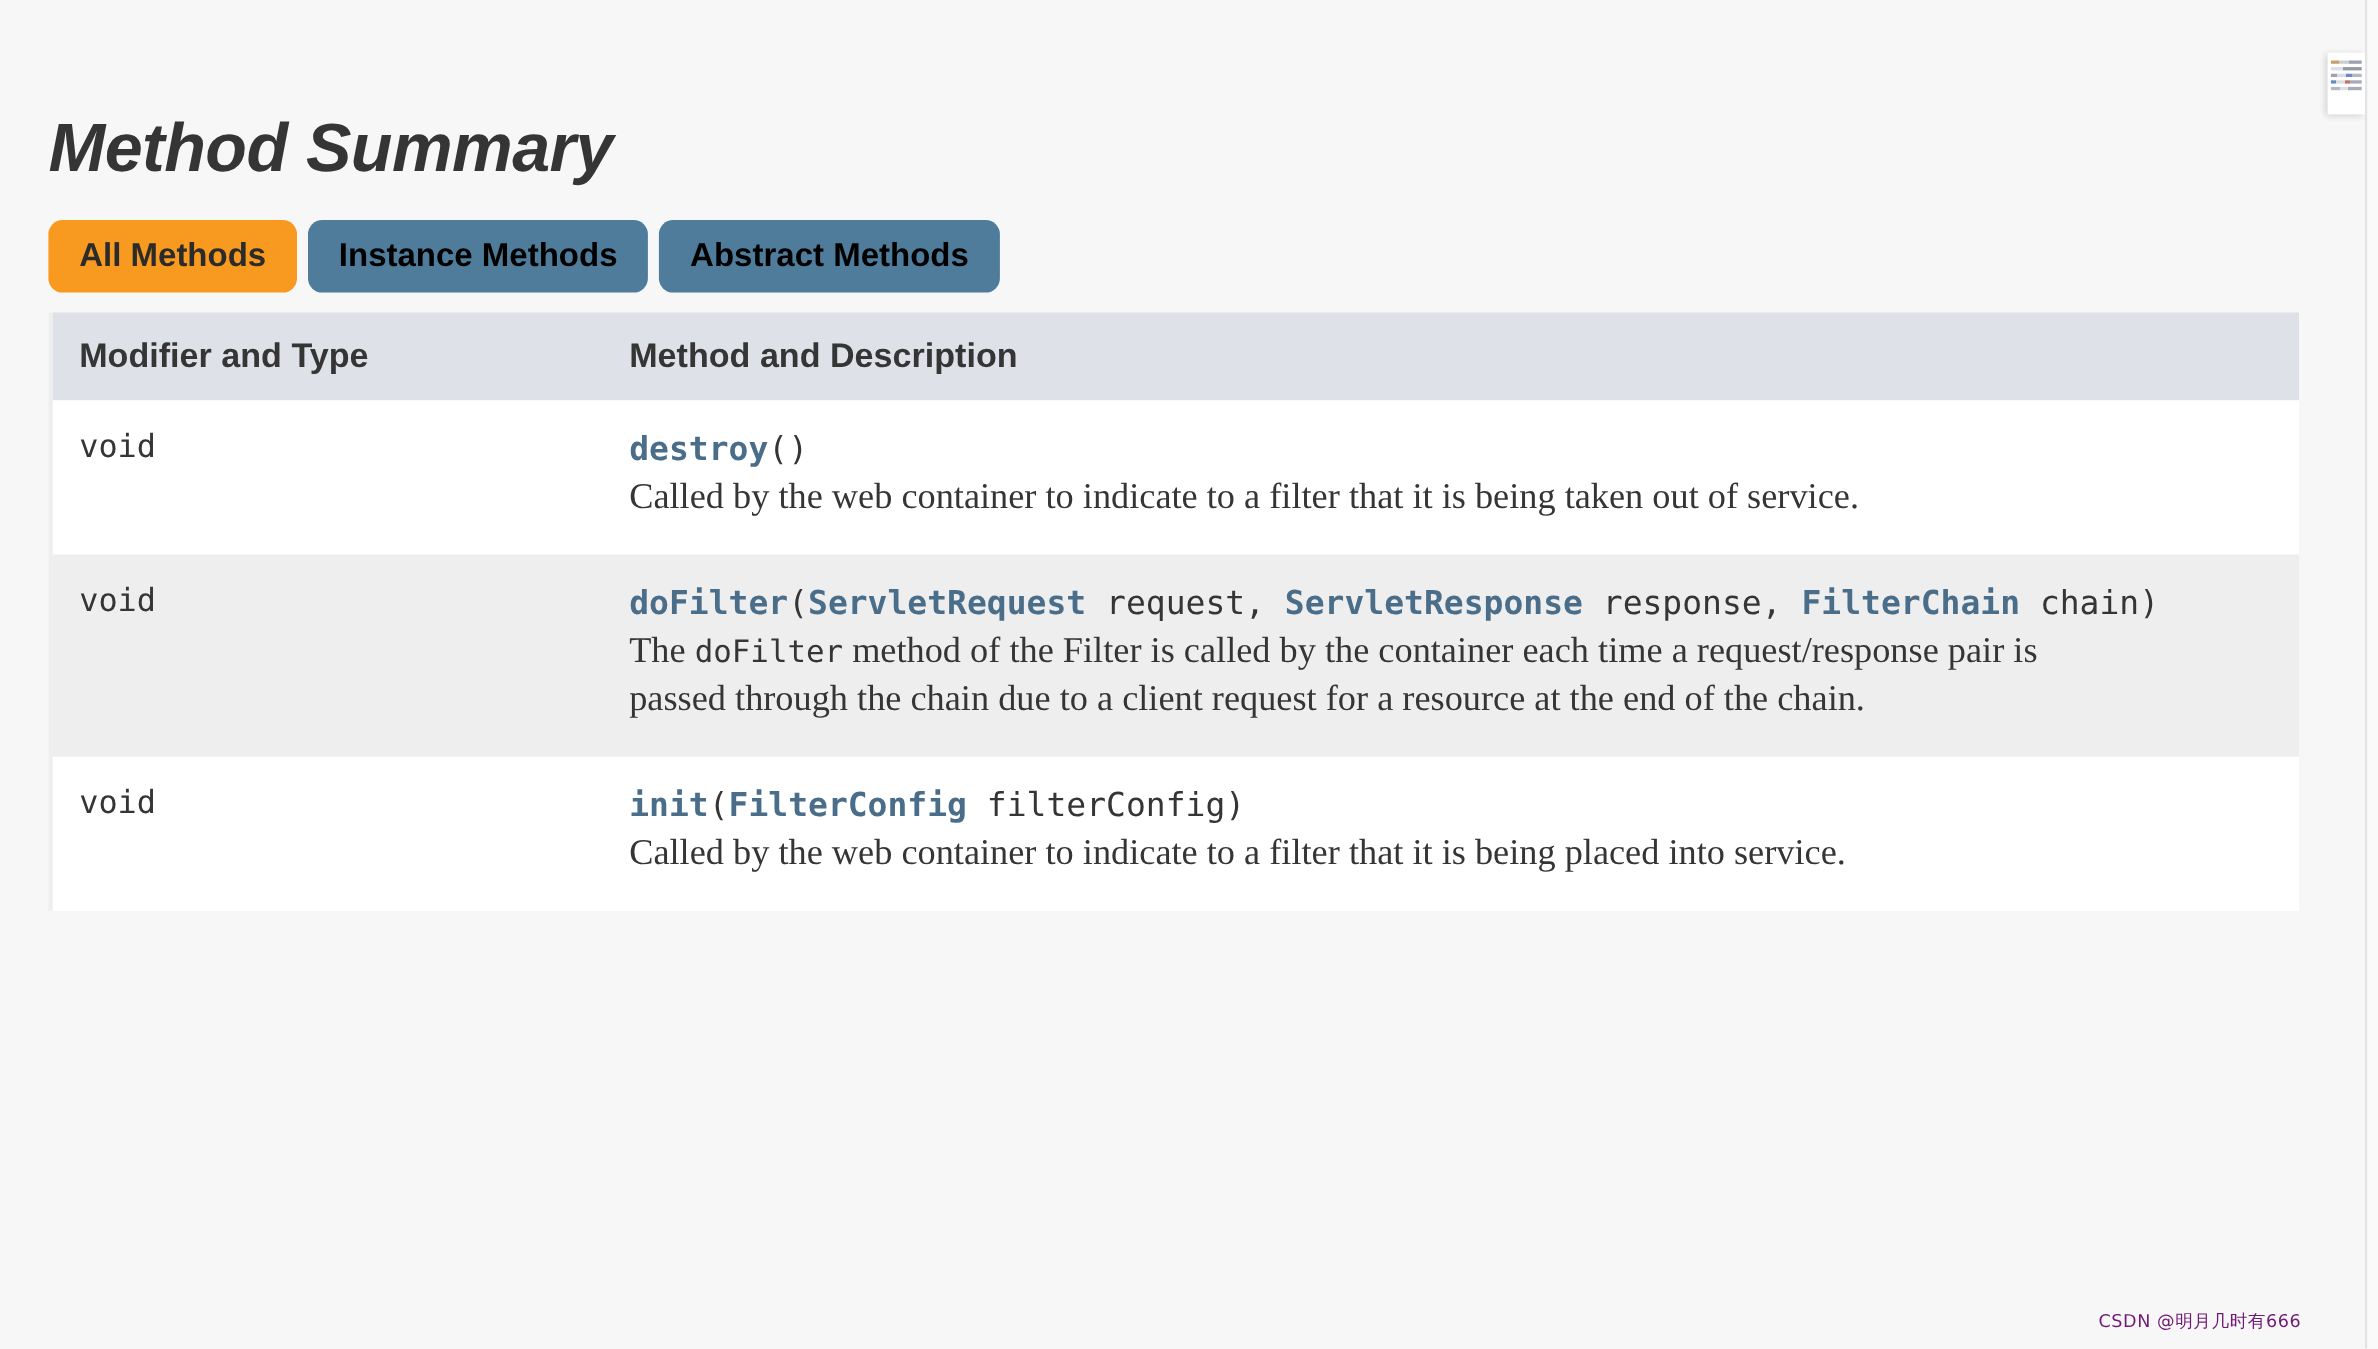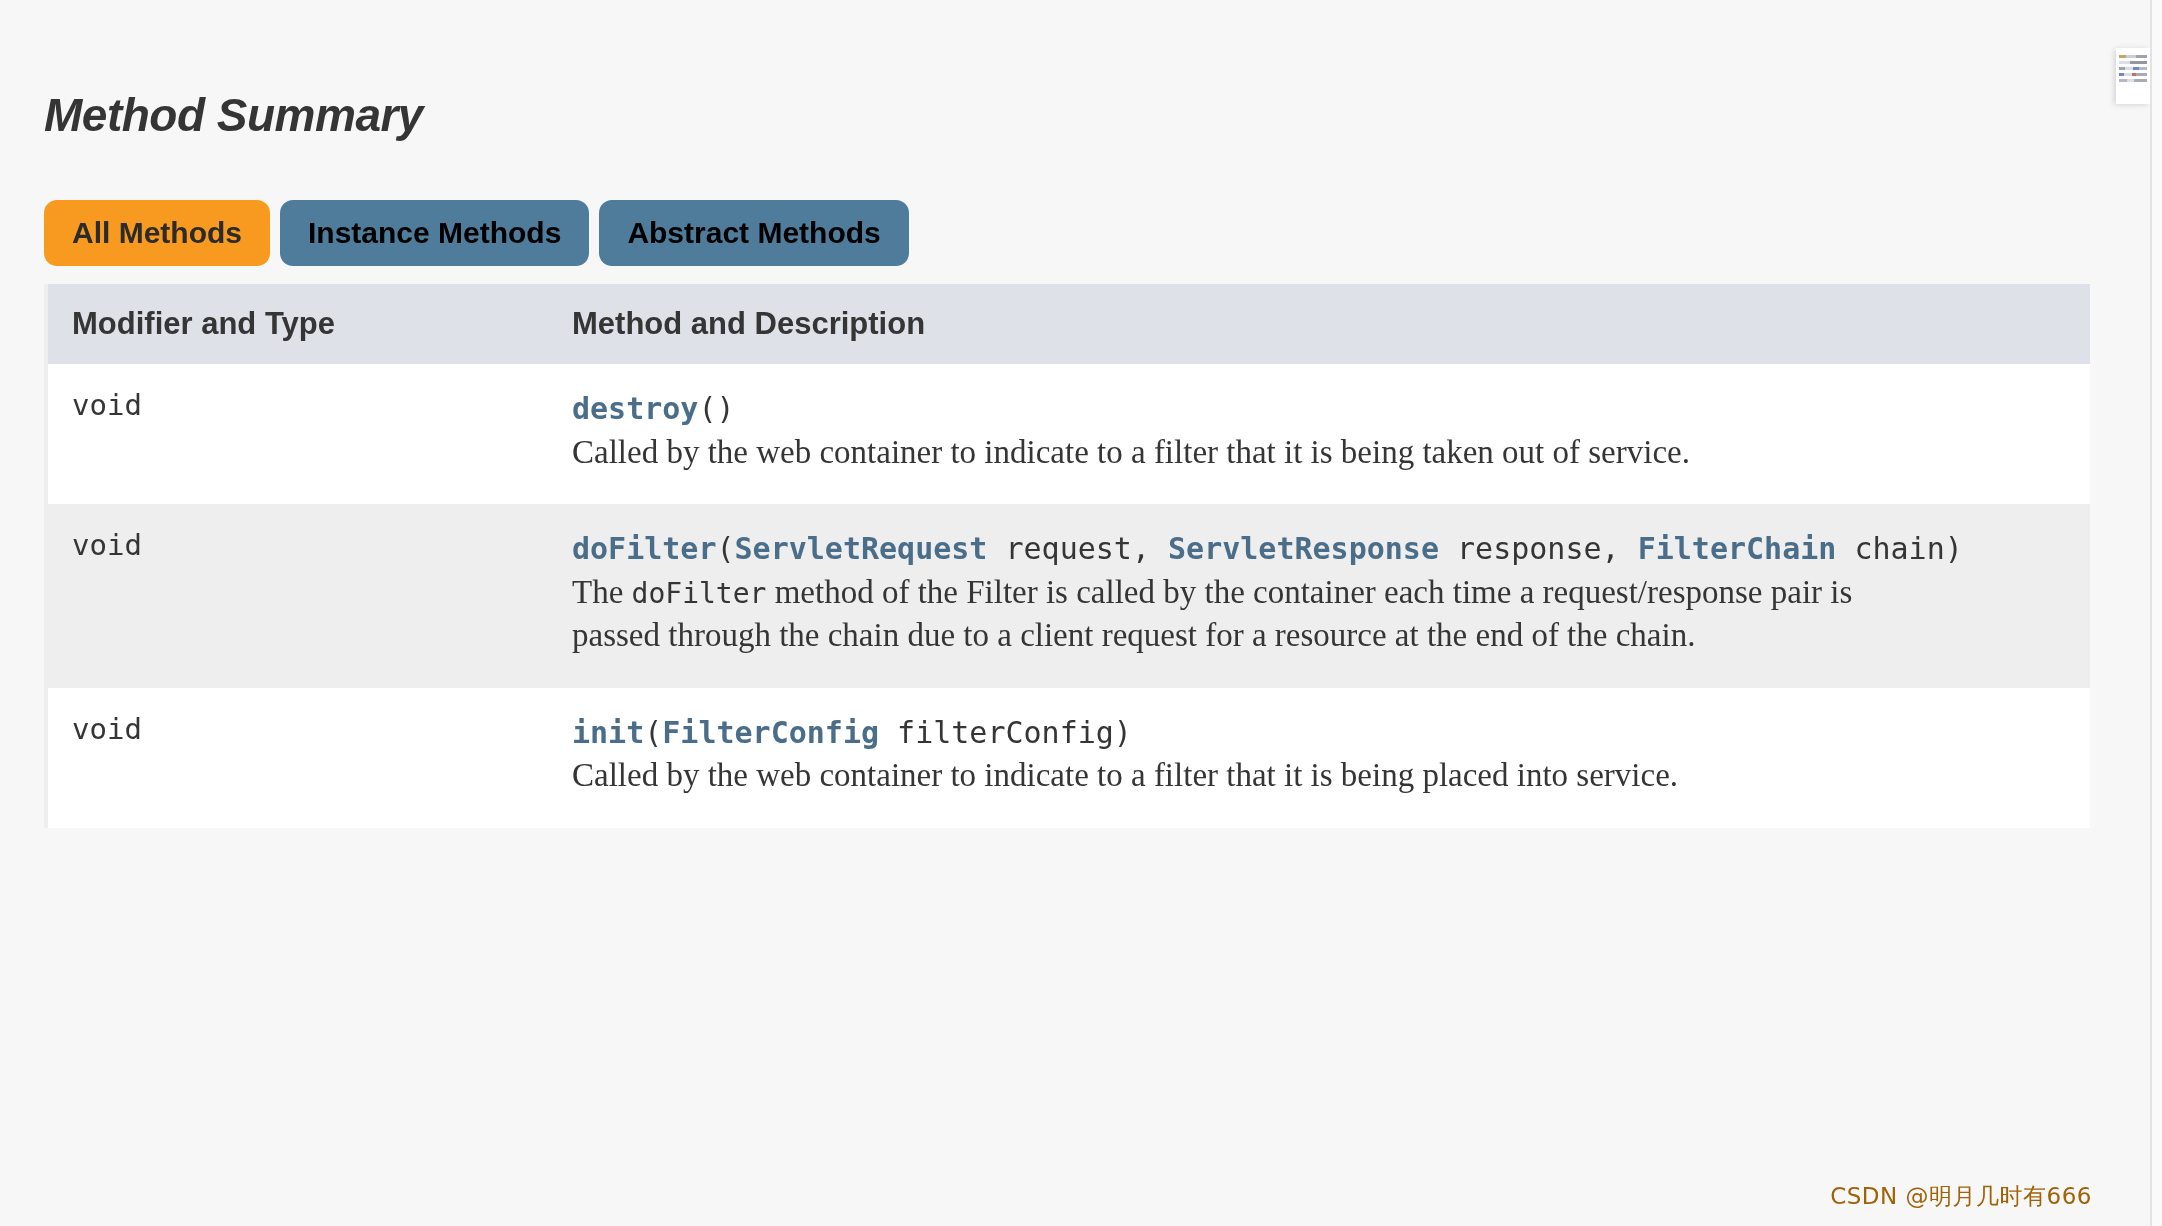--- a/index.html
+++ b/index.html
@@ -41,21 +41,21 @@
     height: 1226px;
     background: #f7f7f7;
     box-sizing: border-box;
   }
 
   
   .section-title {
     position: absolute;
     left: 44px;
     top: 57px;
-    font-size: 46px;
+    font-size: 62px;
     font-weight: bold;
     font-style: italic;
     color: #353535;
     letter-spacing: -0.5px;
     white-space: nowrap;
   }
 
   
   .tab-strip {
     position: absolute;
@@ -160,22 +160,22 @@
     font-family: "DejaVu Sans Mono", "Liberation Mono", monospace;
     font-size: 28px;
     color: #353535;
   }
 
   
   .watermark {
     position: absolute;
     right: 28px;
     bottom: 14px;
-    font-size: 23px;
-    color: #a16207;
+    font-size: 16px;
+    color: #701a75;
     font-family: "DejaVu Sans", sans-serif;
     white-space: nowrap;
     letter-spacing: 0.5px;
   }
 
   
   .float-panel {
     position: absolute;
     right: 12px;
     top: 48px;

